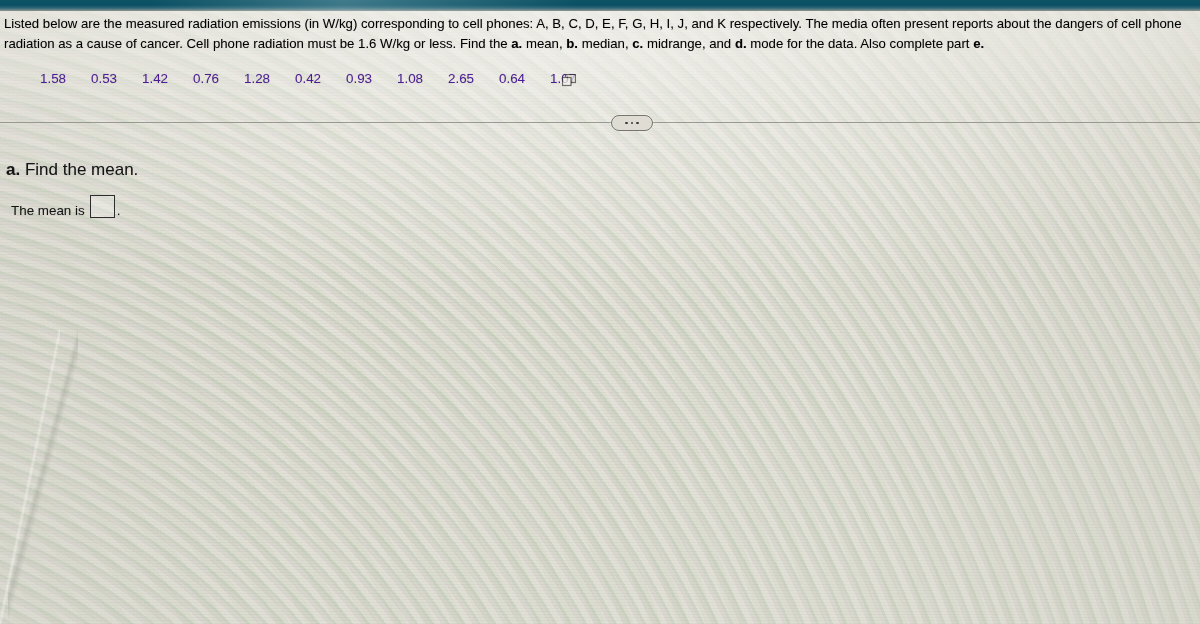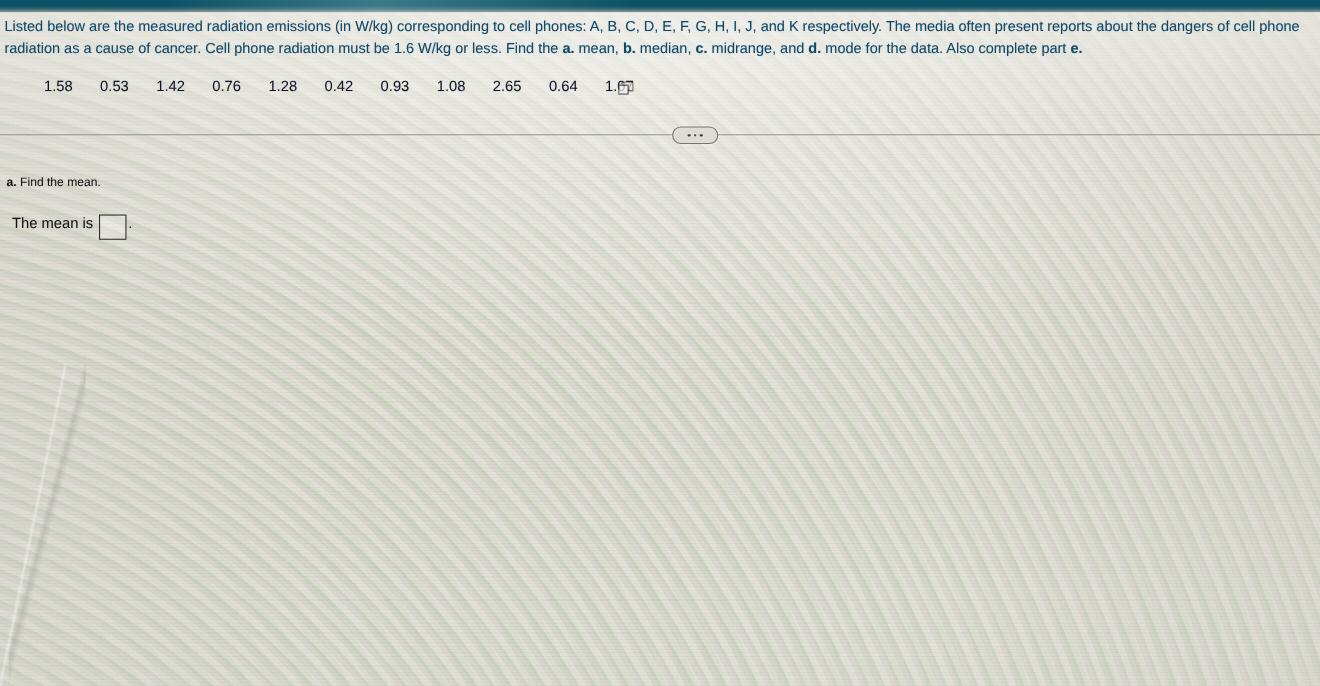--- a/index.html
+++ b/index.html
@@ -123,34 +123,34 @@
   }
 
   .prompt {
     position: absolute;
     top: 14px;
     left: 4px;
     width: 1192px;
     font-size: 13.2px;
     line-height: 20px;
     letter-spacing: 0.0px;
-    color: #0c4a6e;
+    color: #000000;
     text-shadow: 0 0 1px rgba(120,120,120,0.45);
   }
   .prompt b { font-weight: bold; }
 
   #data-row {
     position: absolute;
     top: 71px;
     left: 40px;
     display: flex;
     align-items: center;
     gap: 0px;
     font-size: 13.4px;
-    color: #0f172a;
+    color: #4c1d95;
     text-shadow: 0 0 1px rgba(120,120,120,0.4);
   }
   #data-row .datum {
     display: inline-block;
     width: 51px;
     text-align: left;
     white-space: nowrap;
   }
 
   #copy-icon {
@@ -191,34 +191,34 @@
     width: 2.6px;
     height: 2.6px;
     border-radius: 50%;
     background: #3c3c3a;
   }
 
   .part-label {
     position: absolute;
     top: 160px;
     left: 6px;
-    font-size: 11px;
+    font-size: 17px;
     color: #141414;
     text-shadow: 0 0 1px rgba(120,120,120,0.4);
   }
   .part-label b { font-weight: bold; }
 
   #answer-line {
     position: absolute;
     top: 195px;
     left: 11px;
     font-size: 13.4px;
     color: #141414;
     display: flex;
-    align-items: flex-start;
+    align-items: flex-end;
     white-space: nowrap;
     text-shadow: 0 0 1px rgba(120,120,120,0.4);
   }
   #answer-box {
     display: inline-block;
     width: 19px;
     height: 19px;
     border: 1px solid #2d2d2d;
     background: rgba(255,255,255,0.22);
     margin: 0 2px 0 5px;

